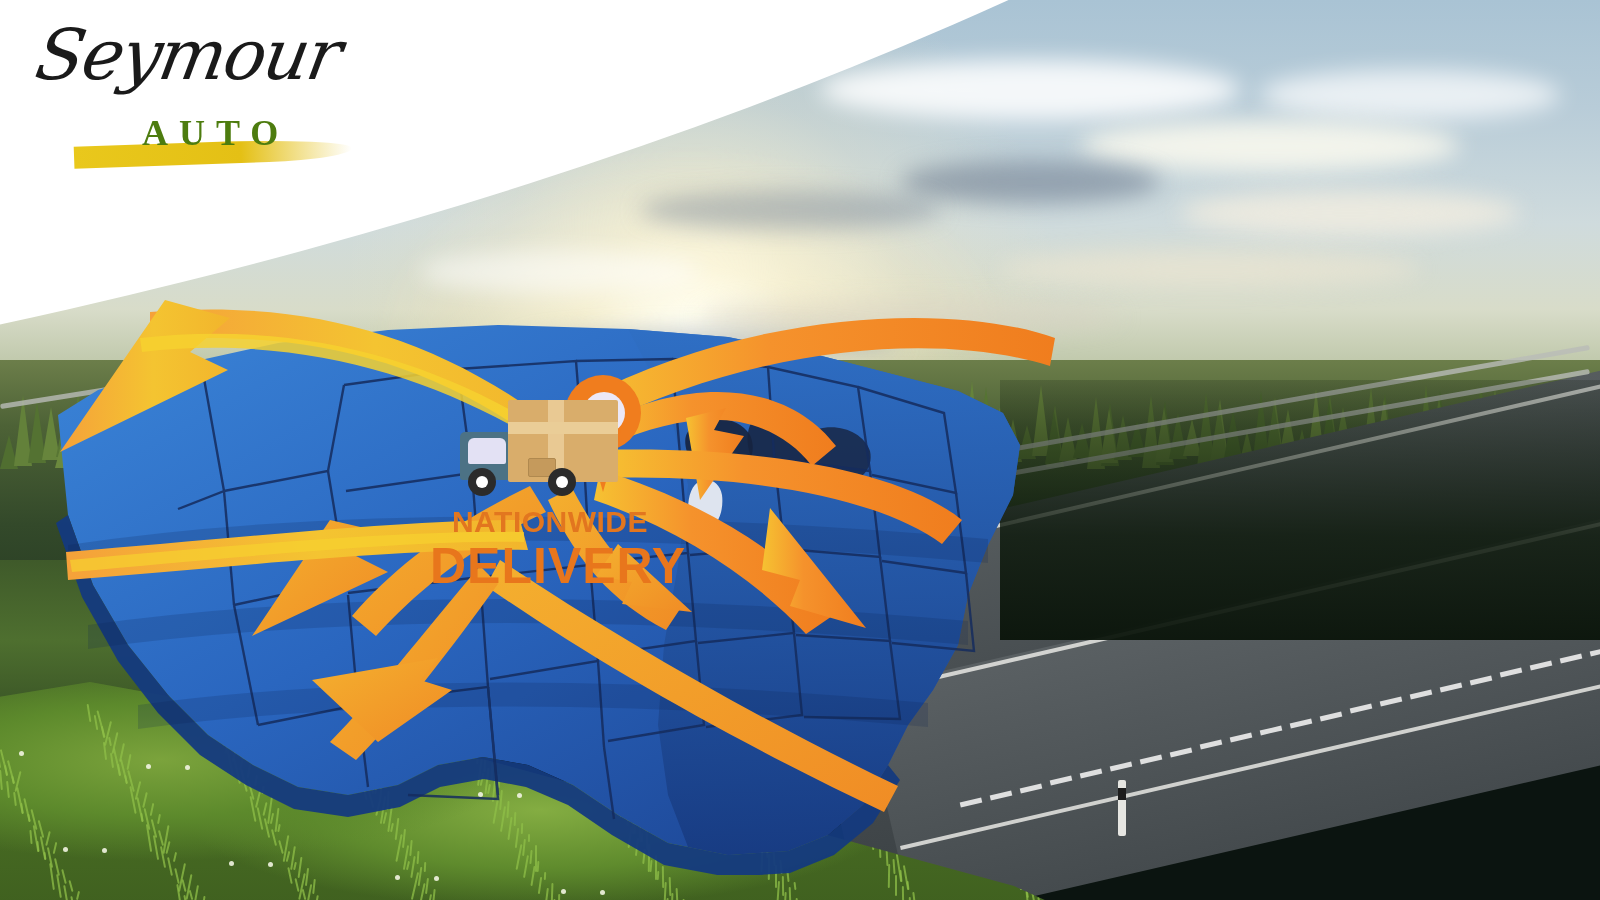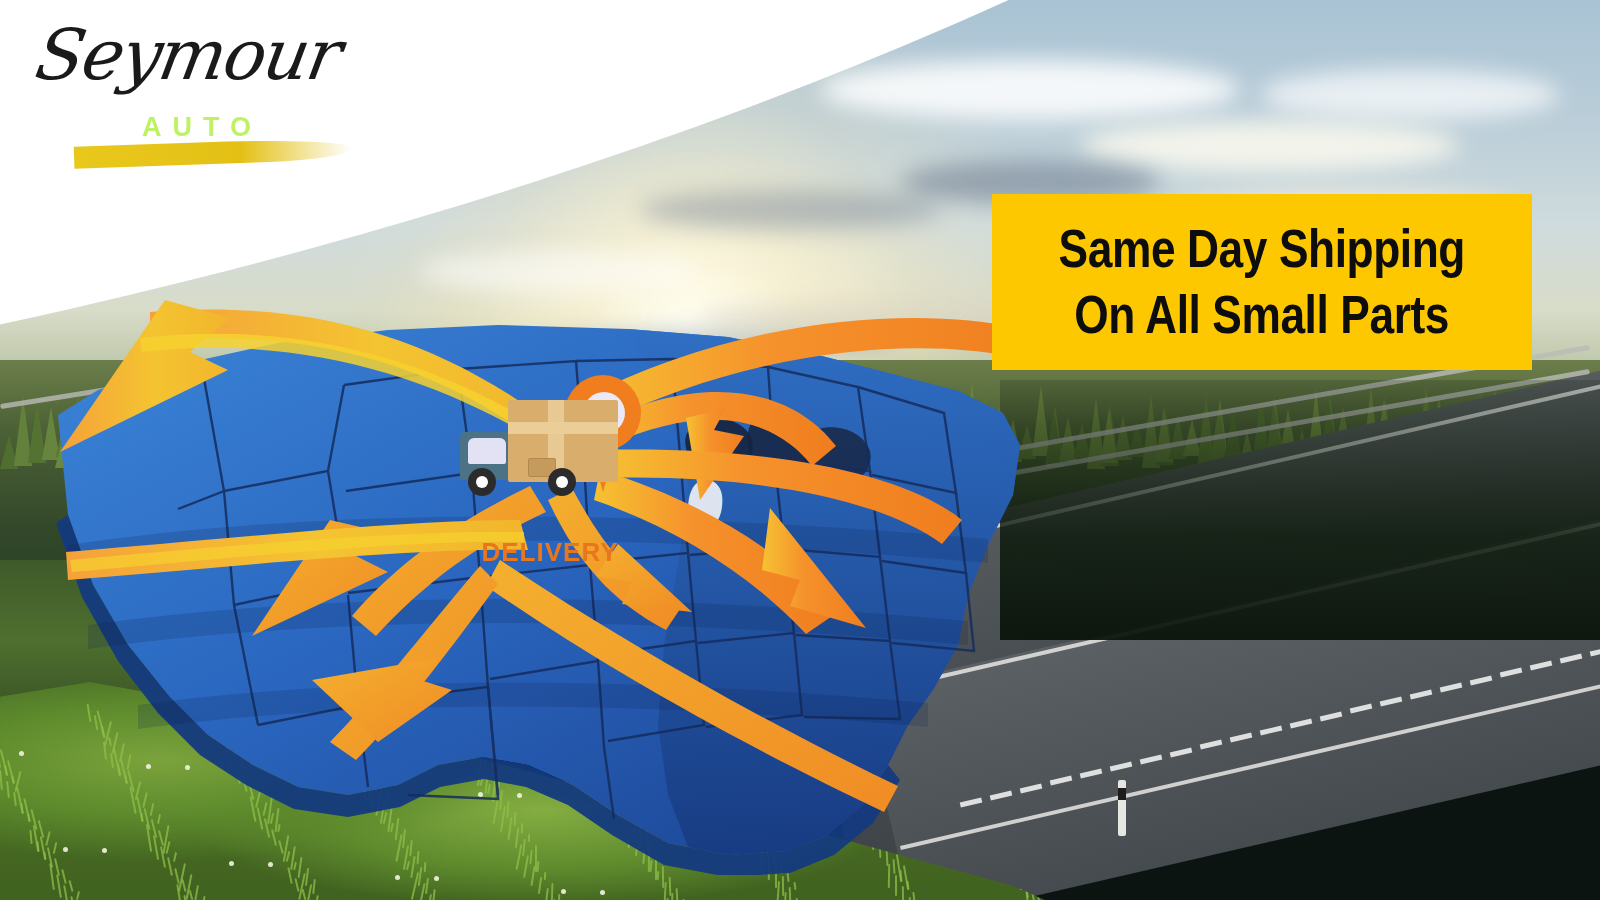--- a/index.html
+++ b/index.html
@@ -85,22 +85,22 @@
   
   .logo{position:absolute;left:34px;top:14px;width:310px;height:160px;}
   .logo-script{
     position:absolute;left:0;top:0;width:310px;height:120px;
     font-family:"DejaVu Serif",serif;font-style:italic;font-weight:400;
     font-size:70px;color:#1a1a1a;letter-spacing:-2px;
     transform:skewX(-10deg);
   }
   .logo-auto{
     position:absolute;left:108px;top:98px;
-    font-family:Liberation Sans, sans-serif;font-weight:700;font-size:27px;
-    color:#bef264;letter-spacing:11px;
+    font-family:Liberation Serif, serif;font-weight:700;font-size:36px;
+    color:#4d7c0f;letter-spacing:11px;
   }
   .logo-swoosh{
     position:absolute;left:40px;top:128px;width:278px;height:22px;
     background:linear-gradient(90deg,#e9c81c 0%,#e4c015 60%,rgba(233,200,28,0) 100%);
     border-radius:0 100% 60% 0 / 0 100% 100% 0;
     transform:rotate(-2deg);
   }
   
   .mapwrap{position:absolute;left:28px;top:295px;width:1010px;height:580px;}
   .map-svg{position:absolute;left:0;top:0;}
@@ -129,21 +129,21 @@
   .truck-label{position:absolute;left:78px;top:88px;width:26px;height:17px;background:#c59a5c;border:1px solid #b0894f;border-radius:2px;}
   .wheel{position:absolute;width:28px;height:28px;border-radius:50%;background:#2b2b2b;}
   .wheel i{position:absolute;left:8px;top:8px;width:12px;height:12px;border-radius:50%;background:#fff;display:block;}
   .nw-line1{
     position:absolute;left:-20px;top:135px;width:240px;text-align:center;
     font-family:"Liberation Sans",sans-serif;font-weight:700;font-size:30px;
     color:#e2761f;letter-spacing:.5px;
   }
   .nw-line2{
     position:absolute;left:-20px;top:167px;width:240px;text-align:center;
-    font-family:"Liberation Sans",sans-serif;font-weight:700;font-size:26px;
+    font-family:"Liberation Sans",sans-serif;font-weight:700;font-size:50px;
     color:#e8761c;letter-spacing:1px;
   }
   
   .box{
     position:absolute;background:#fdc800;display:flex;flex-direction:column;
     align-items:center;justify-content:center;
   }
   .box span{
     display:block;color:#0d0d0d;font-family:"Liberation Sans",sans-serif;
     font-weight:700;letter-spacing:-.5px;
@@ -895,23 +895,20 @@
     <div class="truck-tapeV"></div>
     <div class="truck-tapeH"></div>
     <div class="truck-label"></div>
     <div class="wheel" style="left:18px;top:98px">
         <i></i>
       </div>
     <div class="wheel" style="left:98px;top:98px">
         <i></i>
       </div>
 
+    <div class="nw-line1">NATIONWIDE</div>
     <div class="nw-line2">DELIVERY</div>
   </div>
 
-  <div class="box" id="box1">
-    <span>Same Day Shipping</span>
-    <span>On All Small Parts</span>
-  </div>
 
 
 
 </div>
 
 </body></html>

